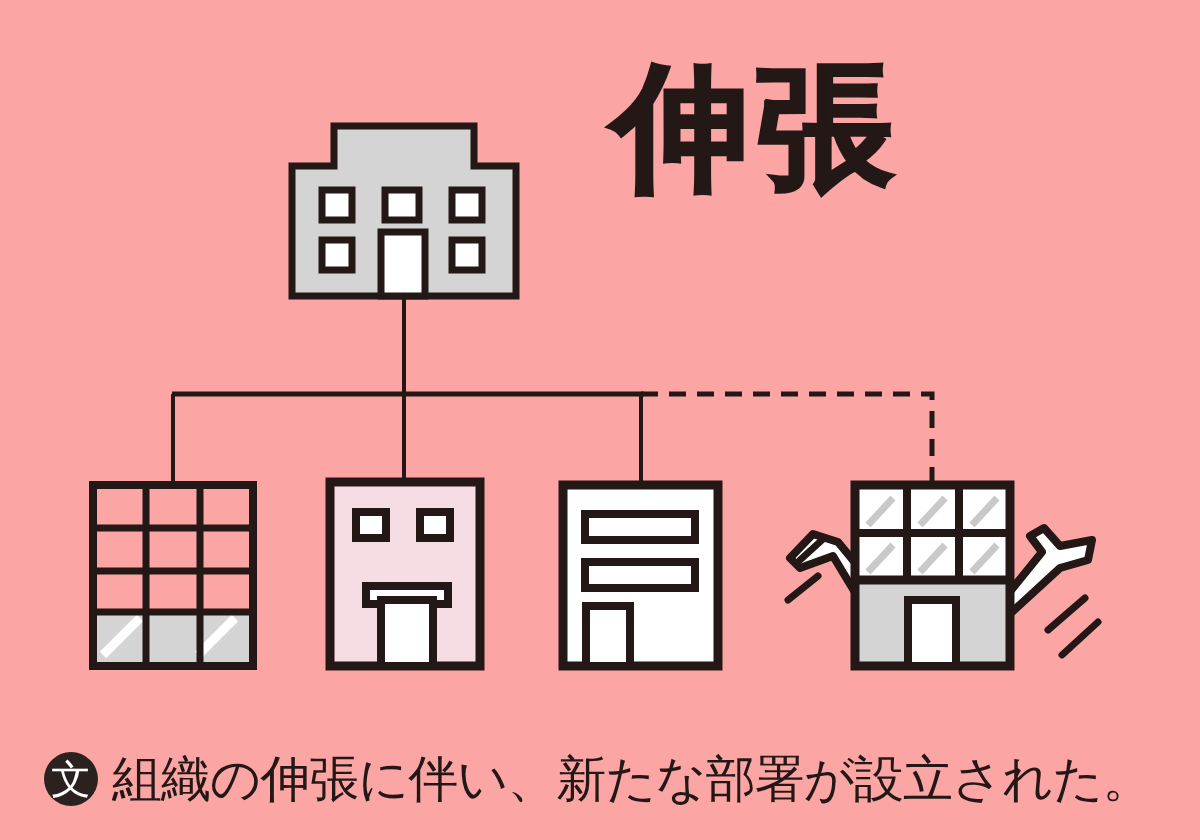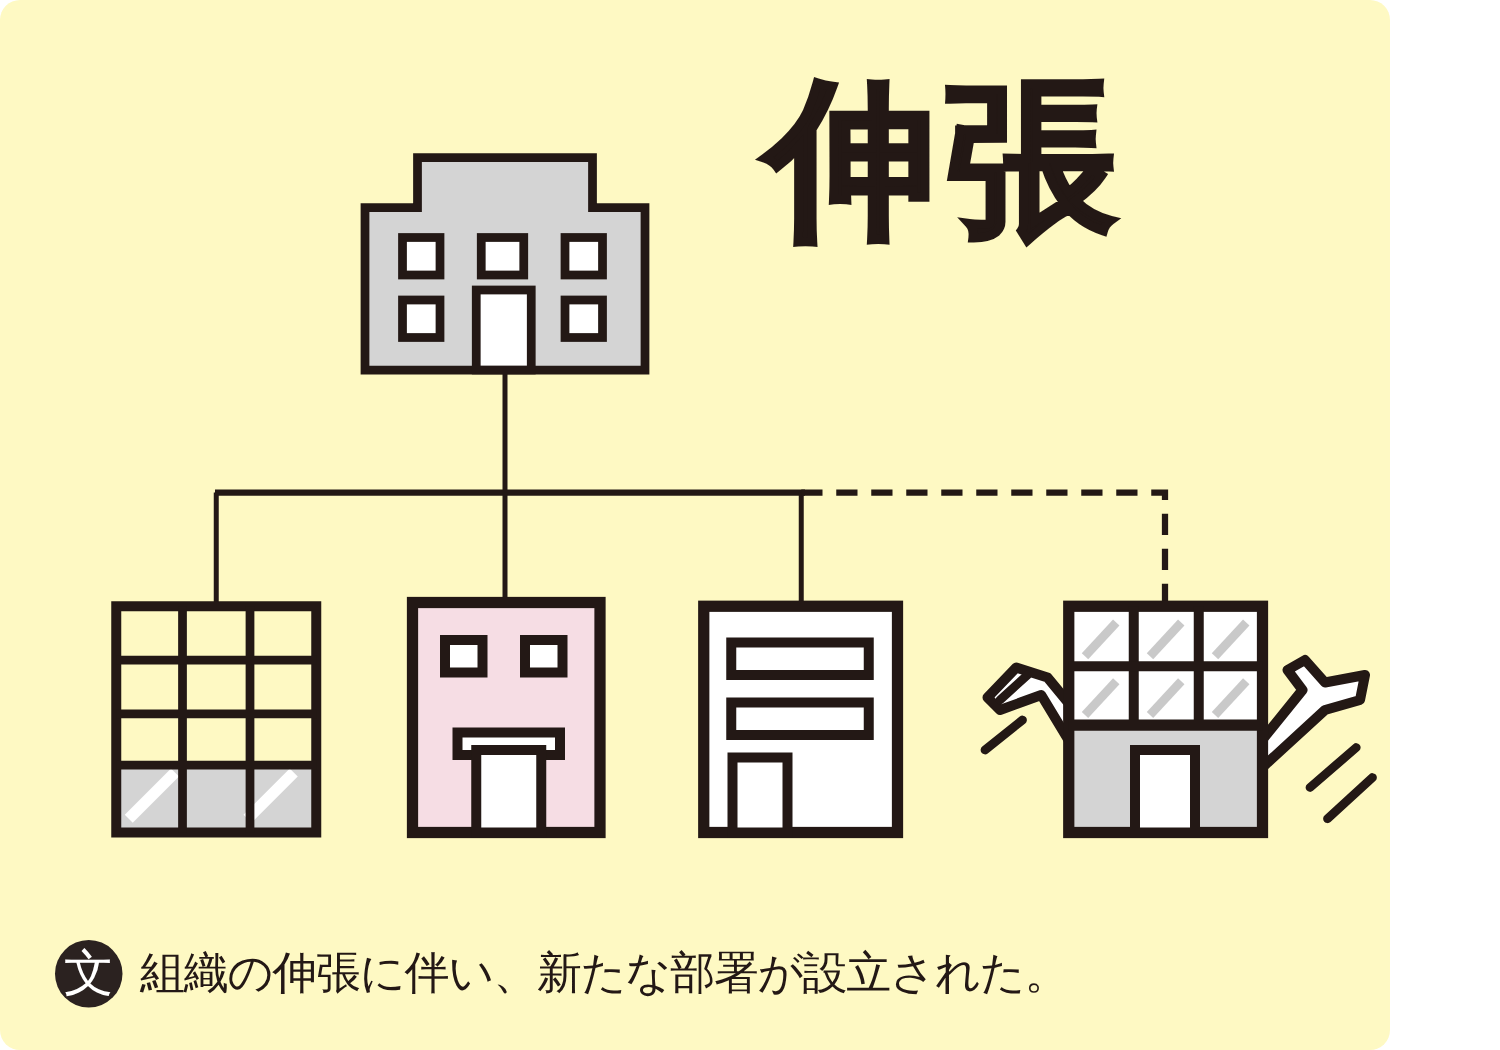--- a/index.html
+++ b/index.html
@@ -6,25 +6,24 @@
   html, body {
     margin: 0;
     padding: 0;
     background: #ffffff;
   }
   body {
     font-family: "Liberation Sans", "DejaVu Sans", sans-serif;
   }
   #page {
     position: relative;
-    width: 1112px;
+    width: 1200px;
     height: 840px;
-    background: #fef9c3;
+    background: #fca5a5;
     overflow: hidden;
-    border-radius: 16px;
   }
 
   
   #title {
     position: absolute;
     left: 612px;
     top: 48px;
     width: 400px;
     height: 160px;
     font-family: "DejaVu Sans", "Liberation Sans", sans-serif;
@@ -66,21 +65,21 @@
     color: #ffffff;
     font-family: "DejaVu Sans", "Liberation Sans", sans-serif;
     font-size: 40px;
     font-weight: 400;
     line-height: 54px;
     text-align: center;
   }
   #caption-text {
     flex: 1 1 auto;
     font-family: "DejaVu Sans", "Liberation Sans", sans-serif;
-    font-size: 36px;
+    font-size: 50px;
     line-height: 60px;
     color: #231815;
     white-space: nowrap;
     letter-spacing: -1px;
   }
 </style>
 </head>
 <body>
 
 <div id="page">

